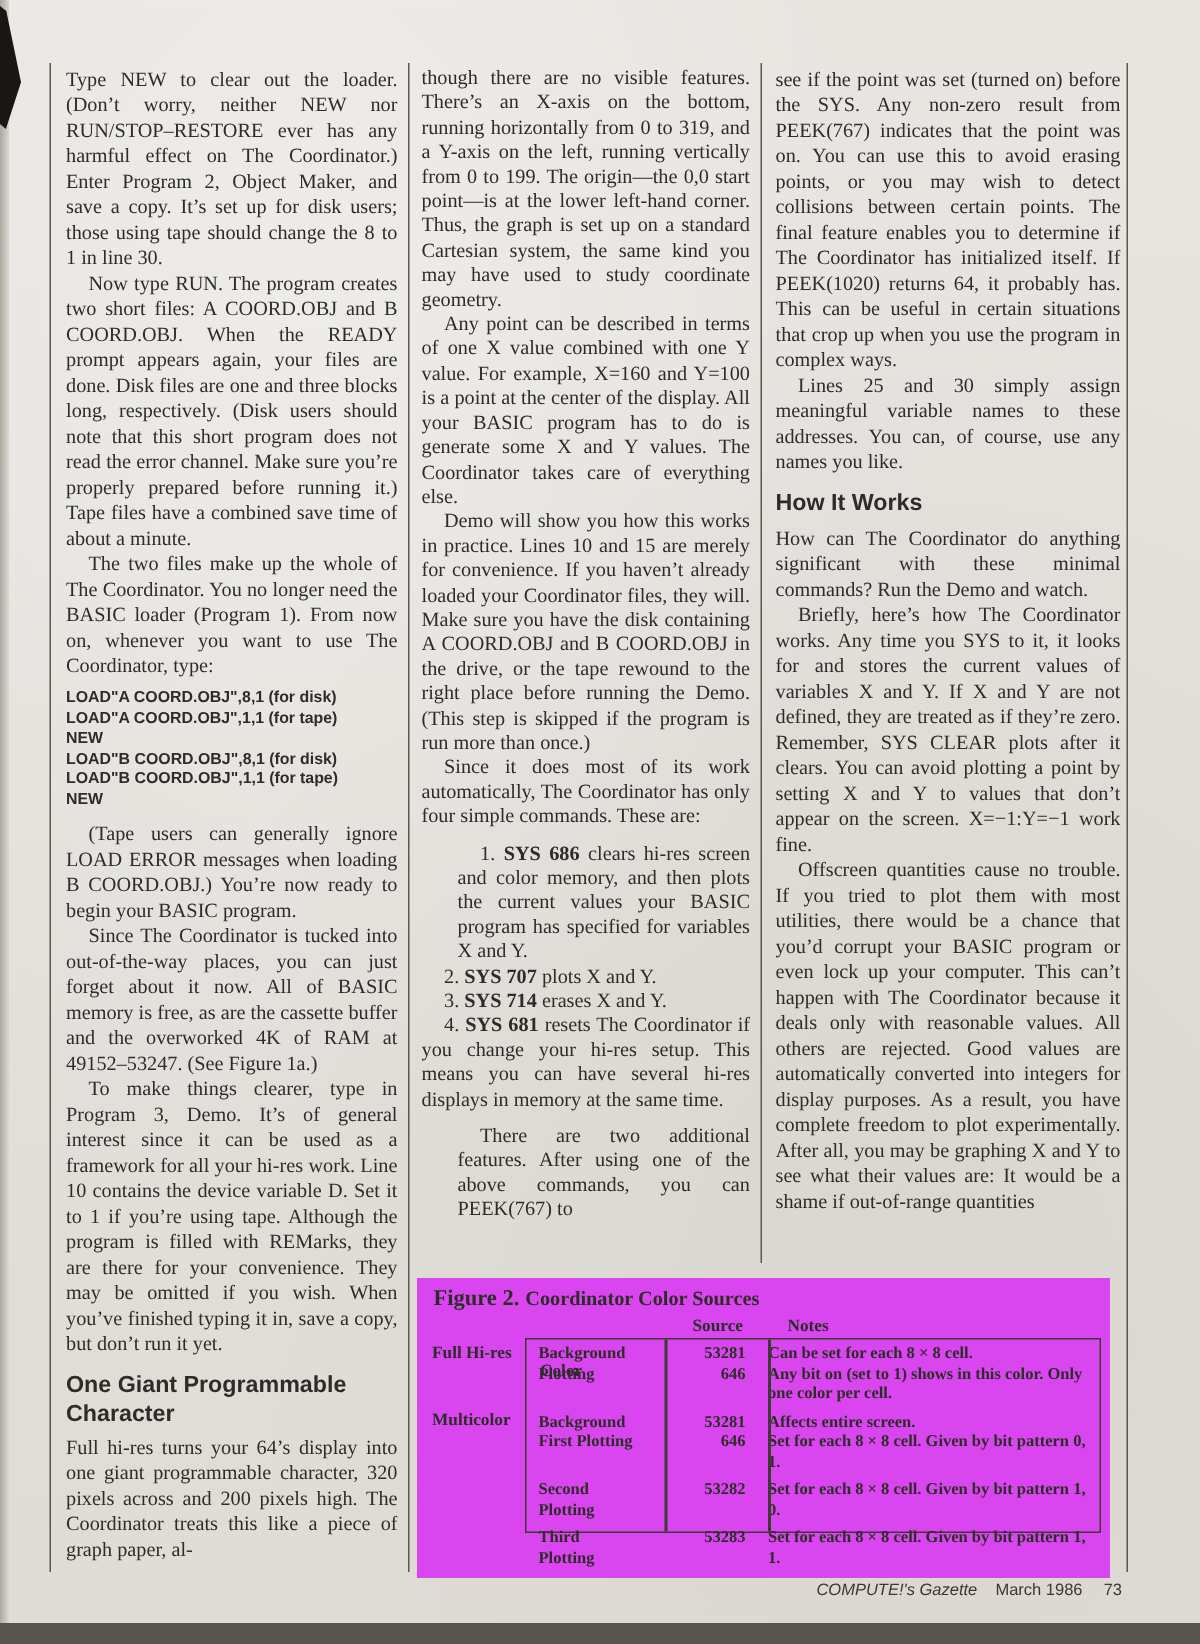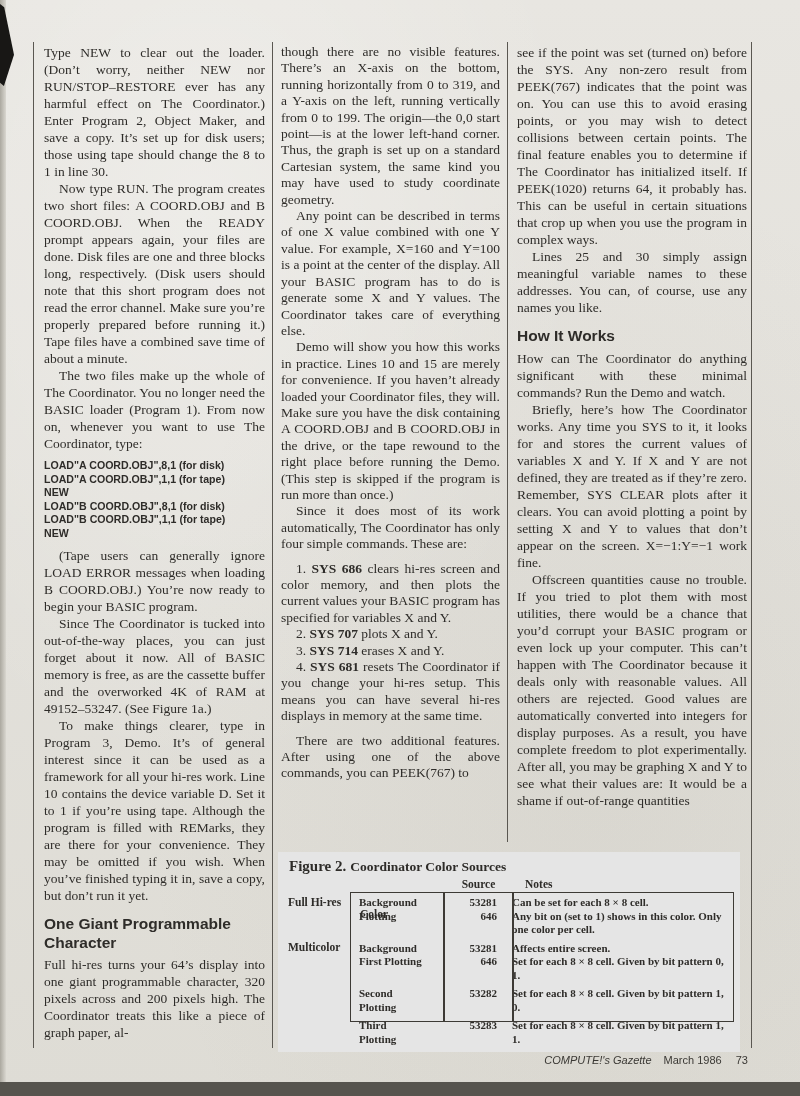--- a/index.html
+++ b/index.html
@@ -27,23 +27,23 @@
   #col2{left:281px;width:219px;height:798px;line-height:16.4px;}
   #col3{left:517px;width:230px;height:792px;}
   .col p{margin:0;text-indent:15px;}
   .col p.noindent{text-indent:0;}
   .code-block{margin:7px 0 7px 0;font-family:"Liberation Sans",sans-serif;font-weight:bold;
     font-size:10.6px;line-height:13.5px;text-align:left;}
   .section-heading{font-family:"Liberation Sans",sans-serif;font-weight:bold;font-size:15.5px;
     line-height:18.5px;margin:11px 0 4px 0;text-align:left;}
   .cmd-item{margin:6px 0;}
   .cmd-item b{font-weight:bold;}
-  #col2 .lead-space{margin-top:8px;}
+  #col2 .lead-space{margin-top:8px;margin-left:24px;}
 
-  #figure{position:absolute;left:278px;top:852px;width:462px;height:200px;background:#e5e5e5;}
+  #figure{position:absolute;left:278px;top:852px;width:462px;height:200px;background:#d946ef;}
   .fig-title{padding:5px 0 0 11px;font-weight:bold;}
   .fig-title .flabel{font-size:15px;}
   .fig-title .ftext{font-size:13.5px;}
   .fig-headers{position:absolute;left:74px;top:26px;width:384px;display:grid;
     grid-template-columns:92px 69px 1fr;font-weight:bold;font-size:11.5px;}
   .fig-headers .h-color{padding-left:8px;margin-top:30px;}
   .fig-headers .h-source{text-align:center;}
   .fig-headers .h-notes{padding-left:12px;}
   .fig-table{position:absolute;left:72px;top:40px;width:384px;height:130px;
     border:1.5px solid #3d3a35;box-sizing:border-box;padding-top:3px;}

